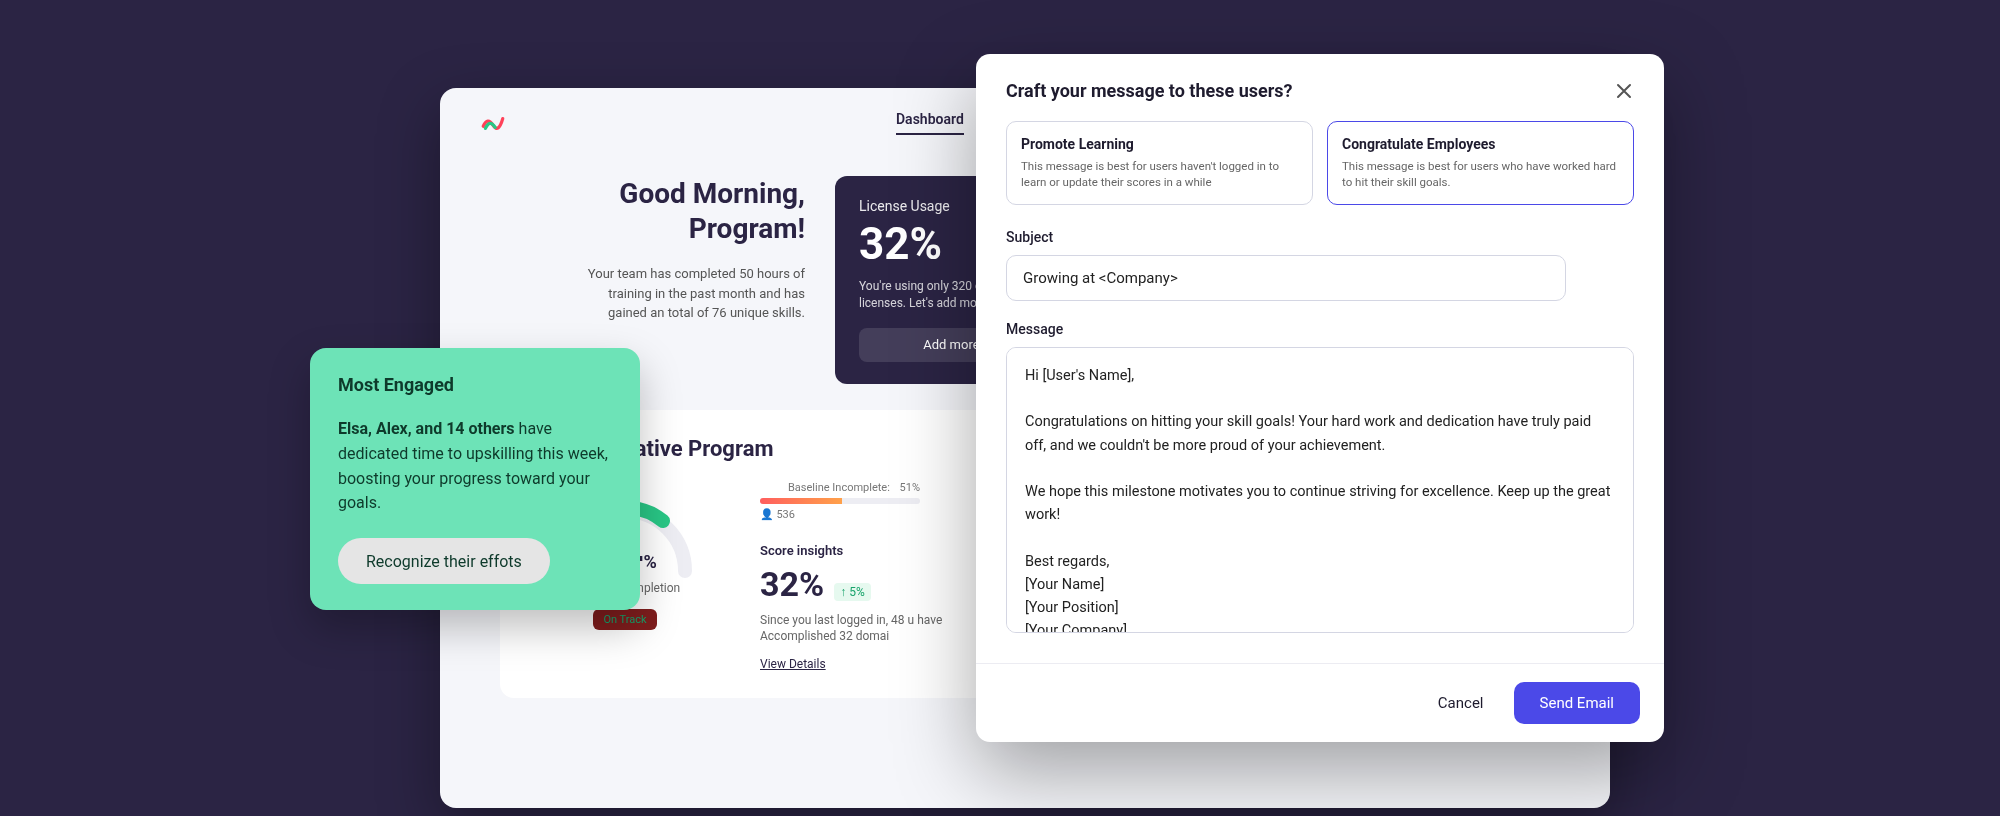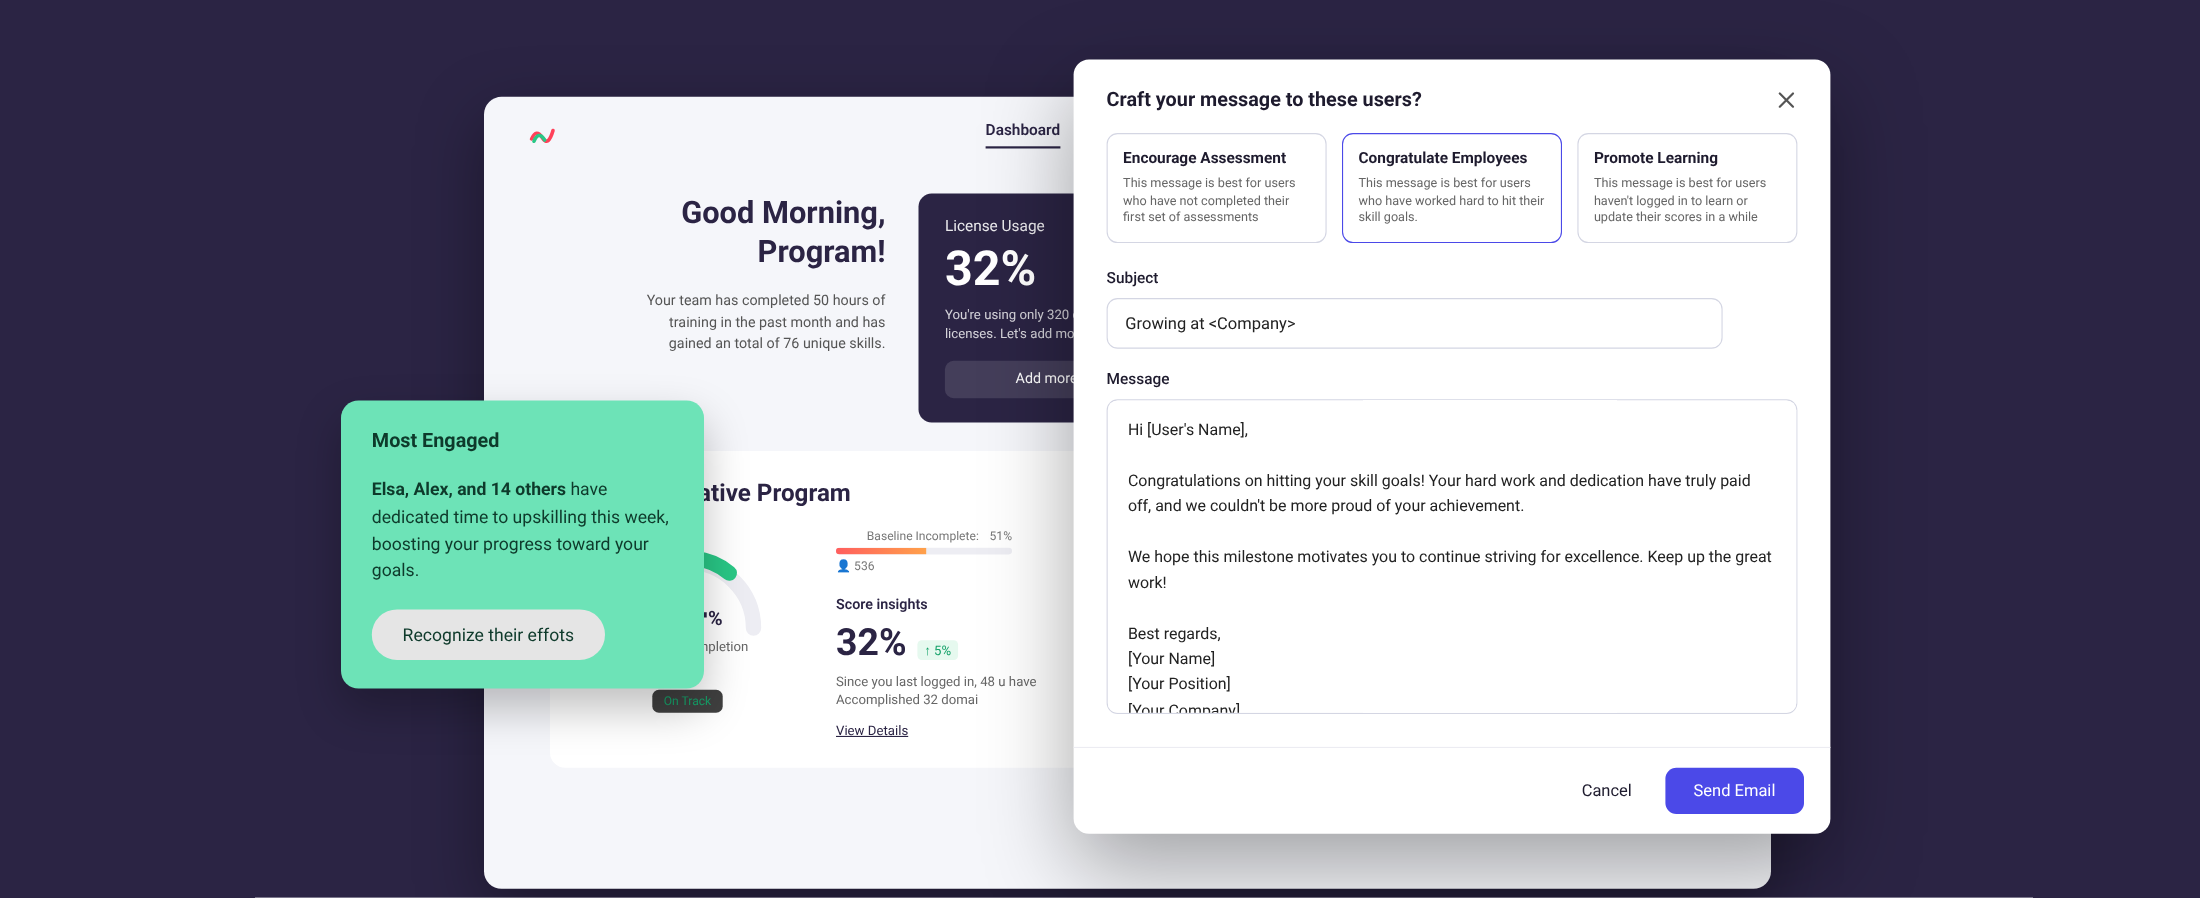--- a/index.html
+++ b/index.html
@@ -58,40 +58,40 @@
     margin-left: 20px;
   }
   .program-card h3 { font-size: 22px; font-weight: 700; color: #2B2444; white-space: nowrap; }
   .program-row { display: flex; gap: 40px; margin-top: 20px; }
   .gauge-col { width: 190px; text-align: center; }
   .gauge-svg { width: 160px; height: 100px; margin: 0 auto; }
   .gauge-num { font-size: 44px; font-weight: 700; color: #2B2444; margin-top: -58px; }
   .gauge-num small { font-size: 18px; }
   .gauge-sub { font-size: 12px; color: #666; margin-top: 2px; }
   .ontrack-pill {
-    display: inline-block; margin-top: 32px; background: #404040;
+    display: inline-block; margin-top: 14px; background: #7f1d1d;
     color: #17A36B; font-size: 11px; padding: 4px 10px; border-radius: 6px;
   }
   .insights-col { flex: 1; }
   .baseline-lbl { font-size: 11px; color: #777; display: flex; justify-content: space-between; width: 160px; padding-left: 28px;}
   .baseline-bar { width: 160px; height: 6px; border-radius: 3px; background: #EDEDF3; margin-top: 4px; overflow: hidden; }
   .baseline-bar > div { height: 100%; background: linear-gradient(90deg,#FF5E5E,#FFA14A); }
   .count-lbl { font-size: 11px; color: #777; margin-top: 4px; }
   .score-title { font-size: 13px; font-weight: 600; margin-top: 22px; color: #2B2444;}
   .score-pct-row { display: flex; align-items: baseline; gap: 10px; margin-top: 6px;}
   .score-pct { font-size: 34px; font-weight: 700; color: #2B2444;}
   .score-delta { font-size: 12px; color: #17A36B; background: #E6F9EF; padding: 2px 6px; border-radius: 4px;}
   .score-delta::before { content: "↑ "; }
   .since-txt { font-size: 12px; color: #666; margin-top: 8px; max-width: 260px; line-height: 1.4;}
   .vd-link { font-size: 12px; color: #2B2444; text-decoration: underline; margin-top: 12px; display: inline-block; cursor: pointer;}
 
   
   .toast {
     position: absolute;
-    left: 310px; top: 364px;
+    left: 310px; top: 348px;
     width: 330px; background: #6DE3B7;
     border-radius: 16px; padding: 26px 28px;
     box-shadow: 0 18px 40px rgba(0,0,0,.25);
     color: #0E3A2B;
   }
   .toast h4 { font-size: 18px; font-weight: 700; }
   .toast p { font-size: 16px; line-height: 1.55; margin-top: 22px; }
   .toast p b { font-weight: 700; }
   .toast button {
     margin-top: 22px; height: 46px; padding: 0 28px;
@@ -237,30 +237,26 @@
       <h2>Craft your message to these users?</h2>
       <span class="close-x">
         <svg viewBox="0 0 20 20">
             <path d="M4 4 L16 16 M16 4 L4 16" stroke="currentColor" stroke-width="2" stroke-linecap="round"></path>
           </svg>
       </span>
     </div>
 
     <div class="template-row">
       <div class="template-card">
-        <h5>Encourage Assessment</h5>
-        <p>This message is best for users who have not completed their first set of assessments</p>
+        <h5>Promote Learning</h5>
+        <p>This message is best for users haven't logged in to learn or update their scores in a while</p>
       </div>
       <div class="template-card selected">
         <h5>Congratulate Employees</h5>
         <p>This message is best for users who have worked hard to hit their skill goals.</p>
-      </div>
-      <div class="template-card">
-        <h5>Promote Learning</h5>
-        <p>This message is best for users haven't logged in to learn or update their scores in a while</p>
       </div>
     </div>
 
     <div class="field-label">Subject</div>
     <input class="subject-input" value="Growing at &lt;Company&gt;" style="">
 
     <div class="field-label" style="margin-top:20px">Message</div>
     <textarea class="msg-area" style="">Hi [User's Name],
 
 Congratulations on hitting your skill goals! Your hard work and dedication have truly paid off, and we couldn't be more proud of your achievement.

